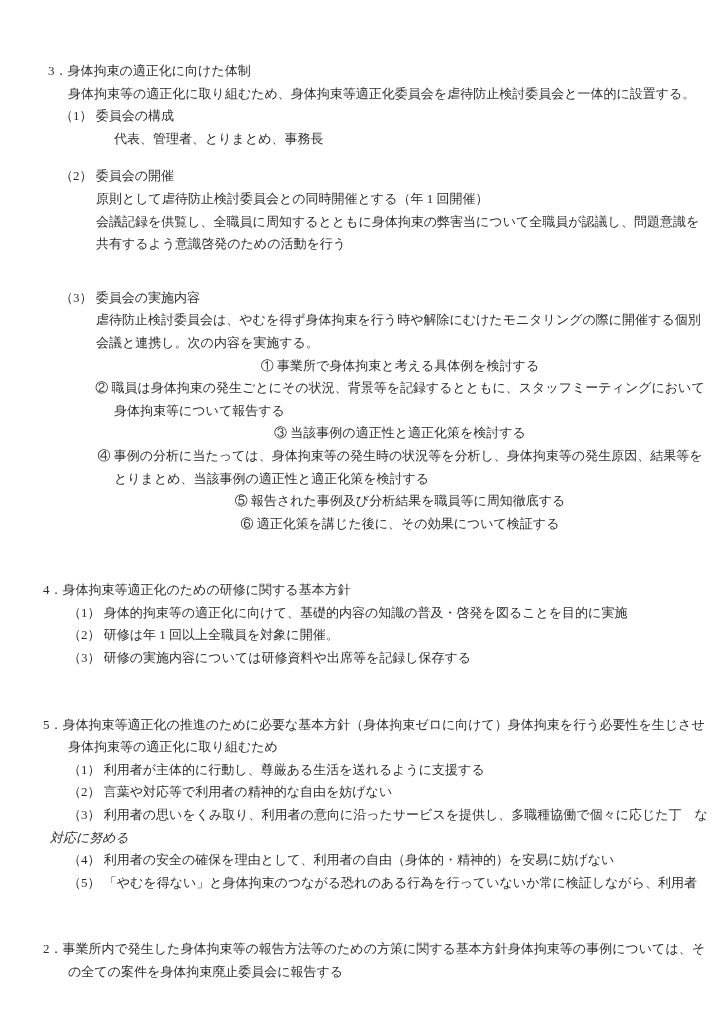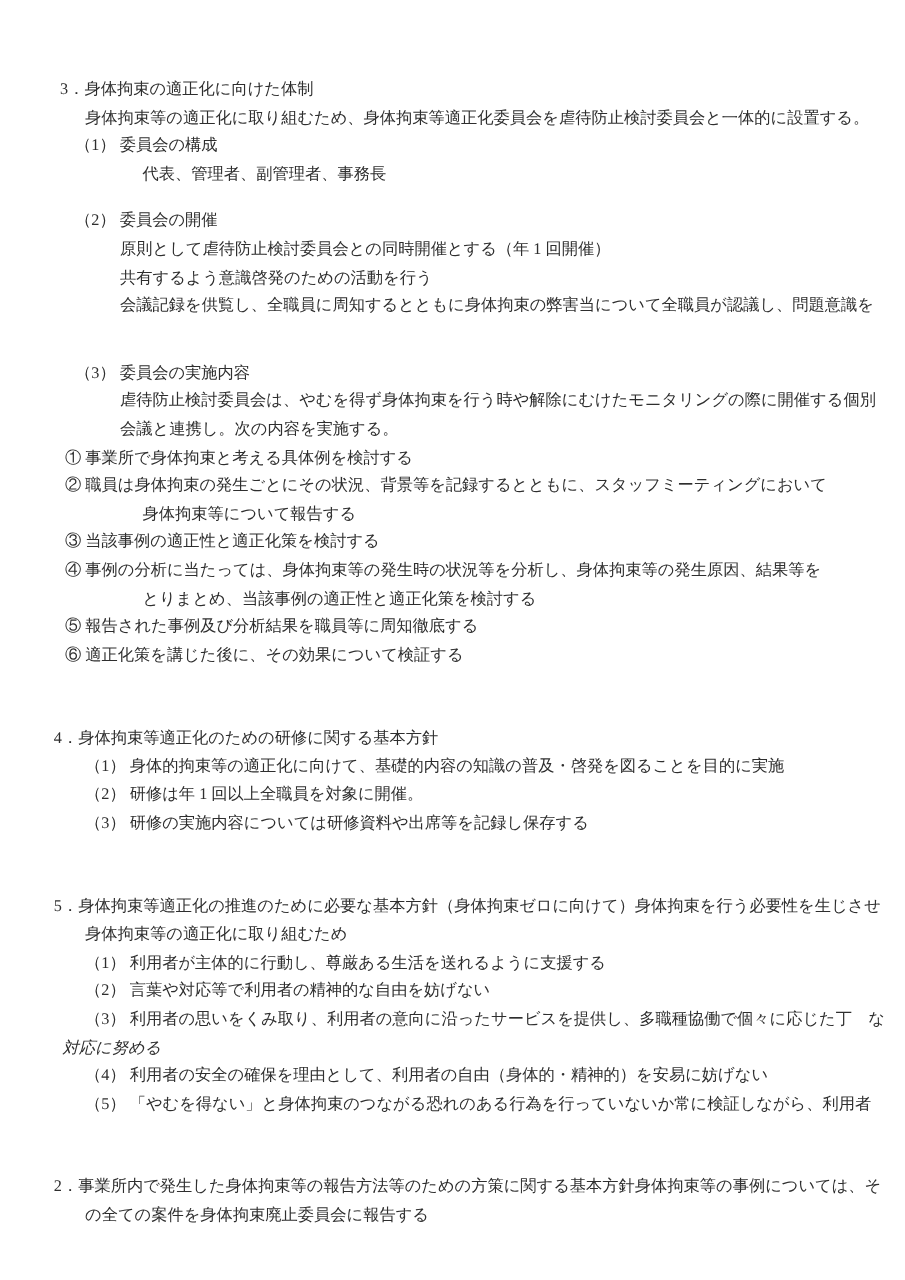--- a/index.html
+++ b/index.html
@@ -32,46 +32,46 @@
   .sec-3 .r-h  { padding-left: 48px; }
   .sec-4 .r-h,
   .sec-5 .r-h,
   .sec-6 .r-h  { padding-left: 43px; margin-top: 44px; }
   .r-hc        { padding-left: 68px; }
   .r-p         { padding-left: 68px; }
   .sec-3 .r-s  { padding-left: 60px; }
   .sec-4 .r-s,
   .sec-5 .r-s  { padding-left: 68px; }
   .r-b         { padding-left: 96px; }
-  .r-n         { padding-left: 52px; }
+  .r-n         { padding-left: 76px; text-align: center; }
   .r-nc        { padding-left: 114px; }
   .r-d         { padding-left: 114px; }
   .r-sc        { padding-left: 50px; font-style: italic; }
   
   .gap-sm { margin-top: 15px; }
   .gap-md { margin-top: 31px; }
   .sec    { margin: 0; }
   .sec-4  { margin-top: 31px; }
   .sec-5  { margin-top: 35px; }
   .sec-6  { margin-top: 34px; }
 </style>
 </head>
 <body style="background: rgb(255, 255, 255);">
 
 <main class="doc-page" style="color: rgb(46, 46, 46);">
   <div>
       <section class="sec sec-3">
         <p class="line r-h">3．身体拘束の適正化に向けた体制</p>
         <p class="line r-p">身体拘束等の適正化に取り組むため、身体拘束等適正化委員会を虐待防止検討委員会と一体的に設置する。</p>
         <p class="line r-s">（1） 委員会の構成</p>
-        <p class="line r-d">代表、管理者、副管理者、事務長</p>
+        <p class="line r-d">代表、管理者、とりまとめ、事務長</p>
         <p class="line r-s gap-sm">（2） 委員会の開催</p>
         <p class="line r-b">原則として虐待防止検討委員会との同時開催とする（年 1 回開催）</p>
+        <p class="line r-b">会議記録を供覧し、全職員に周知するとともに身体拘束の弊害当について全職員が認議し、問題意識を</p>
         <p class="line r-b">共有するよう意識啓発のための活動を行う</p>
-        <p class="line r-b">会議記録を供覧し、全職員に周知するとともに身体拘束の弊害当について全職員が認議し、問題意識を</p>
         <p class="line r-s gap-md">（3） 委員会の実施内容</p>
         <p class="line r-b">虐待防止検討委員会は、やむを得ず身体拘束を行う時や解除にむけたモニタリングの際に開催する個別</p>
         <p class="line r-b">会議と連携し。次の内容を実施する。</p>
         <p class="line r-n">① 事業所で身体拘束と考える具体例を検討する</p>
         <p class="line r-n">② 職員は身体拘束の発生ごとにその状況、背景等を記録するとともに、スタッフミーティングにおいて</p>
         <p class="line r-nc">身体拘束等について報告する</p>
         <p class="line r-n">③ 当該事例の適正性と適正化策を検討する</p>
         <p class="line r-n">④ 事例の分析に当たっては、身体拘束等の発生時の状況等を分析し、身体拘束等の発生原因、結果等を</p>
         <p class="line r-nc">とりまとめ、当該事例の適正性と適正化策を検討する</p>
         <p class="line r-n">⑤ 報告された事例及び分析結果を職員等に周知徹底する</p>

